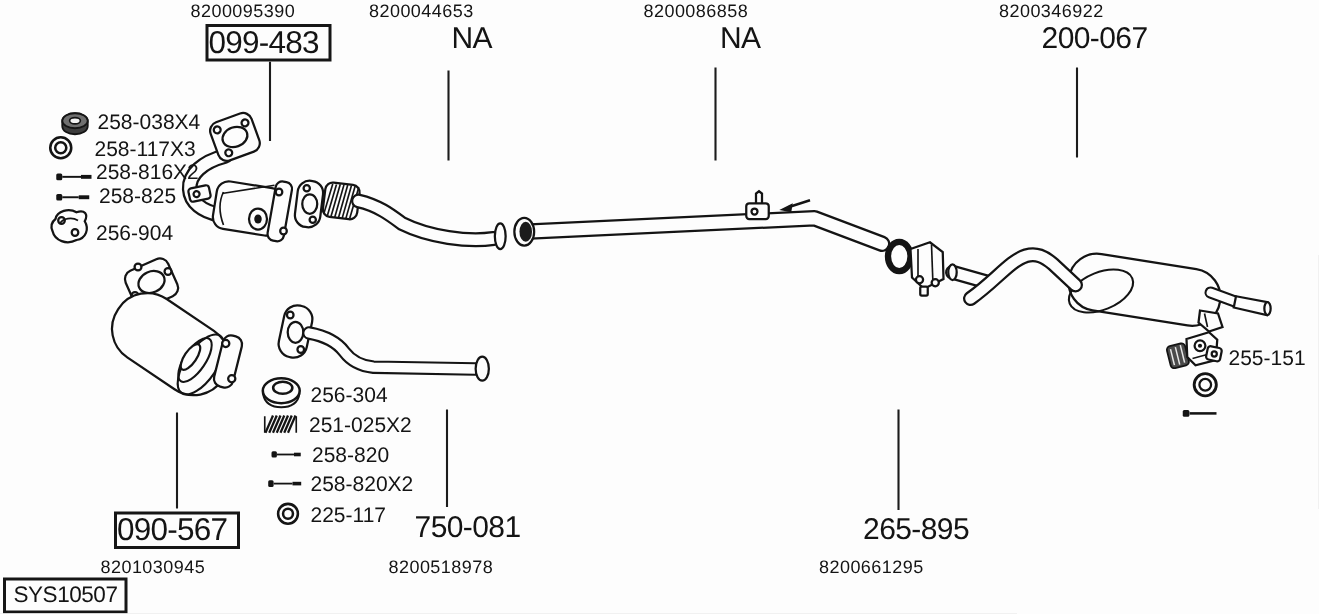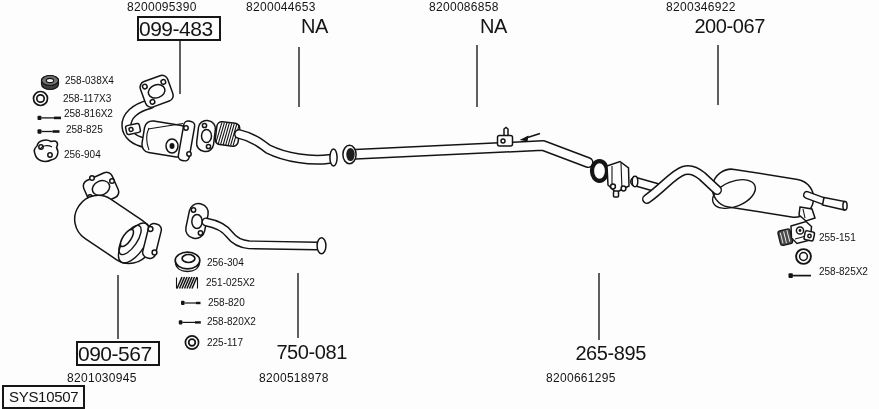--- a/index.html
+++ b/index.html
@@ -6,21 +6,21 @@
   .stage {
     position:relative; width:879px; height:409px;
     background:#fdfdfd; overflow:hidden;
     font-family:"Liberation Sans", sans-serif; color:#141414;
   }
   .stage svg { position:absolute; left:0; top:0; }
   .oem { position:absolute; font-size:12px; letter-spacing:.3px; text-align:left; width:100px; }
   .part-big { position:absolute; font-size:20px; letter-spacing:-.4px; text-align:right; }
   .part-box { position:absolute; font-size:21px; letter-spacing:-.5px; 
               border:2px solid #161616; line-height:21px; width:80px; background:#fdfdfd; }
-  .plabel { position:absolute; font-size:10px; line-height:14px;text-align:right; }
+  .plabel { position:absolute; font-size:14px; line-height:14px; }
   .sys-box { position:absolute; left:2px; top:385px; border:2px solid #161616;
              font-size:15px; line-height:19px; padding:0 5px 1px 5px; letter-spacing:-.3px; background:#fdfdfd; }
   
   .ln   { fill:#fdfdfd; stroke:#141414; stroke-width:1.5; }
   .lnw  { fill:#fdfdfd; stroke:#141414; stroke-width:1.7; }
   .thin { fill:none; stroke:#141414; stroke-width:1.1; }
   .thin2{ fill:none; stroke:#141414; stroke-width:1.4; }
   .to { fill:none; stroke:#141414; stroke-linecap:round; stroke-linejoin:round; }
   .ti { fill:none; stroke:#fdfdfd; stroke-linecap:round; stroke-linejoin:round; }
   .ld { stroke:#1c1c1c; stroke-width:1.4; }
@@ -300,17 +300,16 @@
   <div class="plabel" style="left:66px;top:123px">258-825</div>
   <div class="plabel" style="left:64px;top:148px">256-904</div>
 
   <div class="plabel" style="left:207px;top:256px">256-304</div>
   <div class="plabel" style="left:206px;top:276px">251-025X2</div>
   <div class="plabel" style="left:208px;top:296px">258-820</div>
   <div class="plabel" style="left:207px;top:315px">258-820X2</div>
   <div class="plabel" style="left:207px;top:336px">225-117</div>
 
   <div class="plabel" style="left:819px;top:231px">255-151</div>
-  <div class="plabel" style="left:819px;top:265px">258-825X2</div>
 
   <div class="sys-box">SYS10507</div>
 
 </div>
 
 </body></html>

